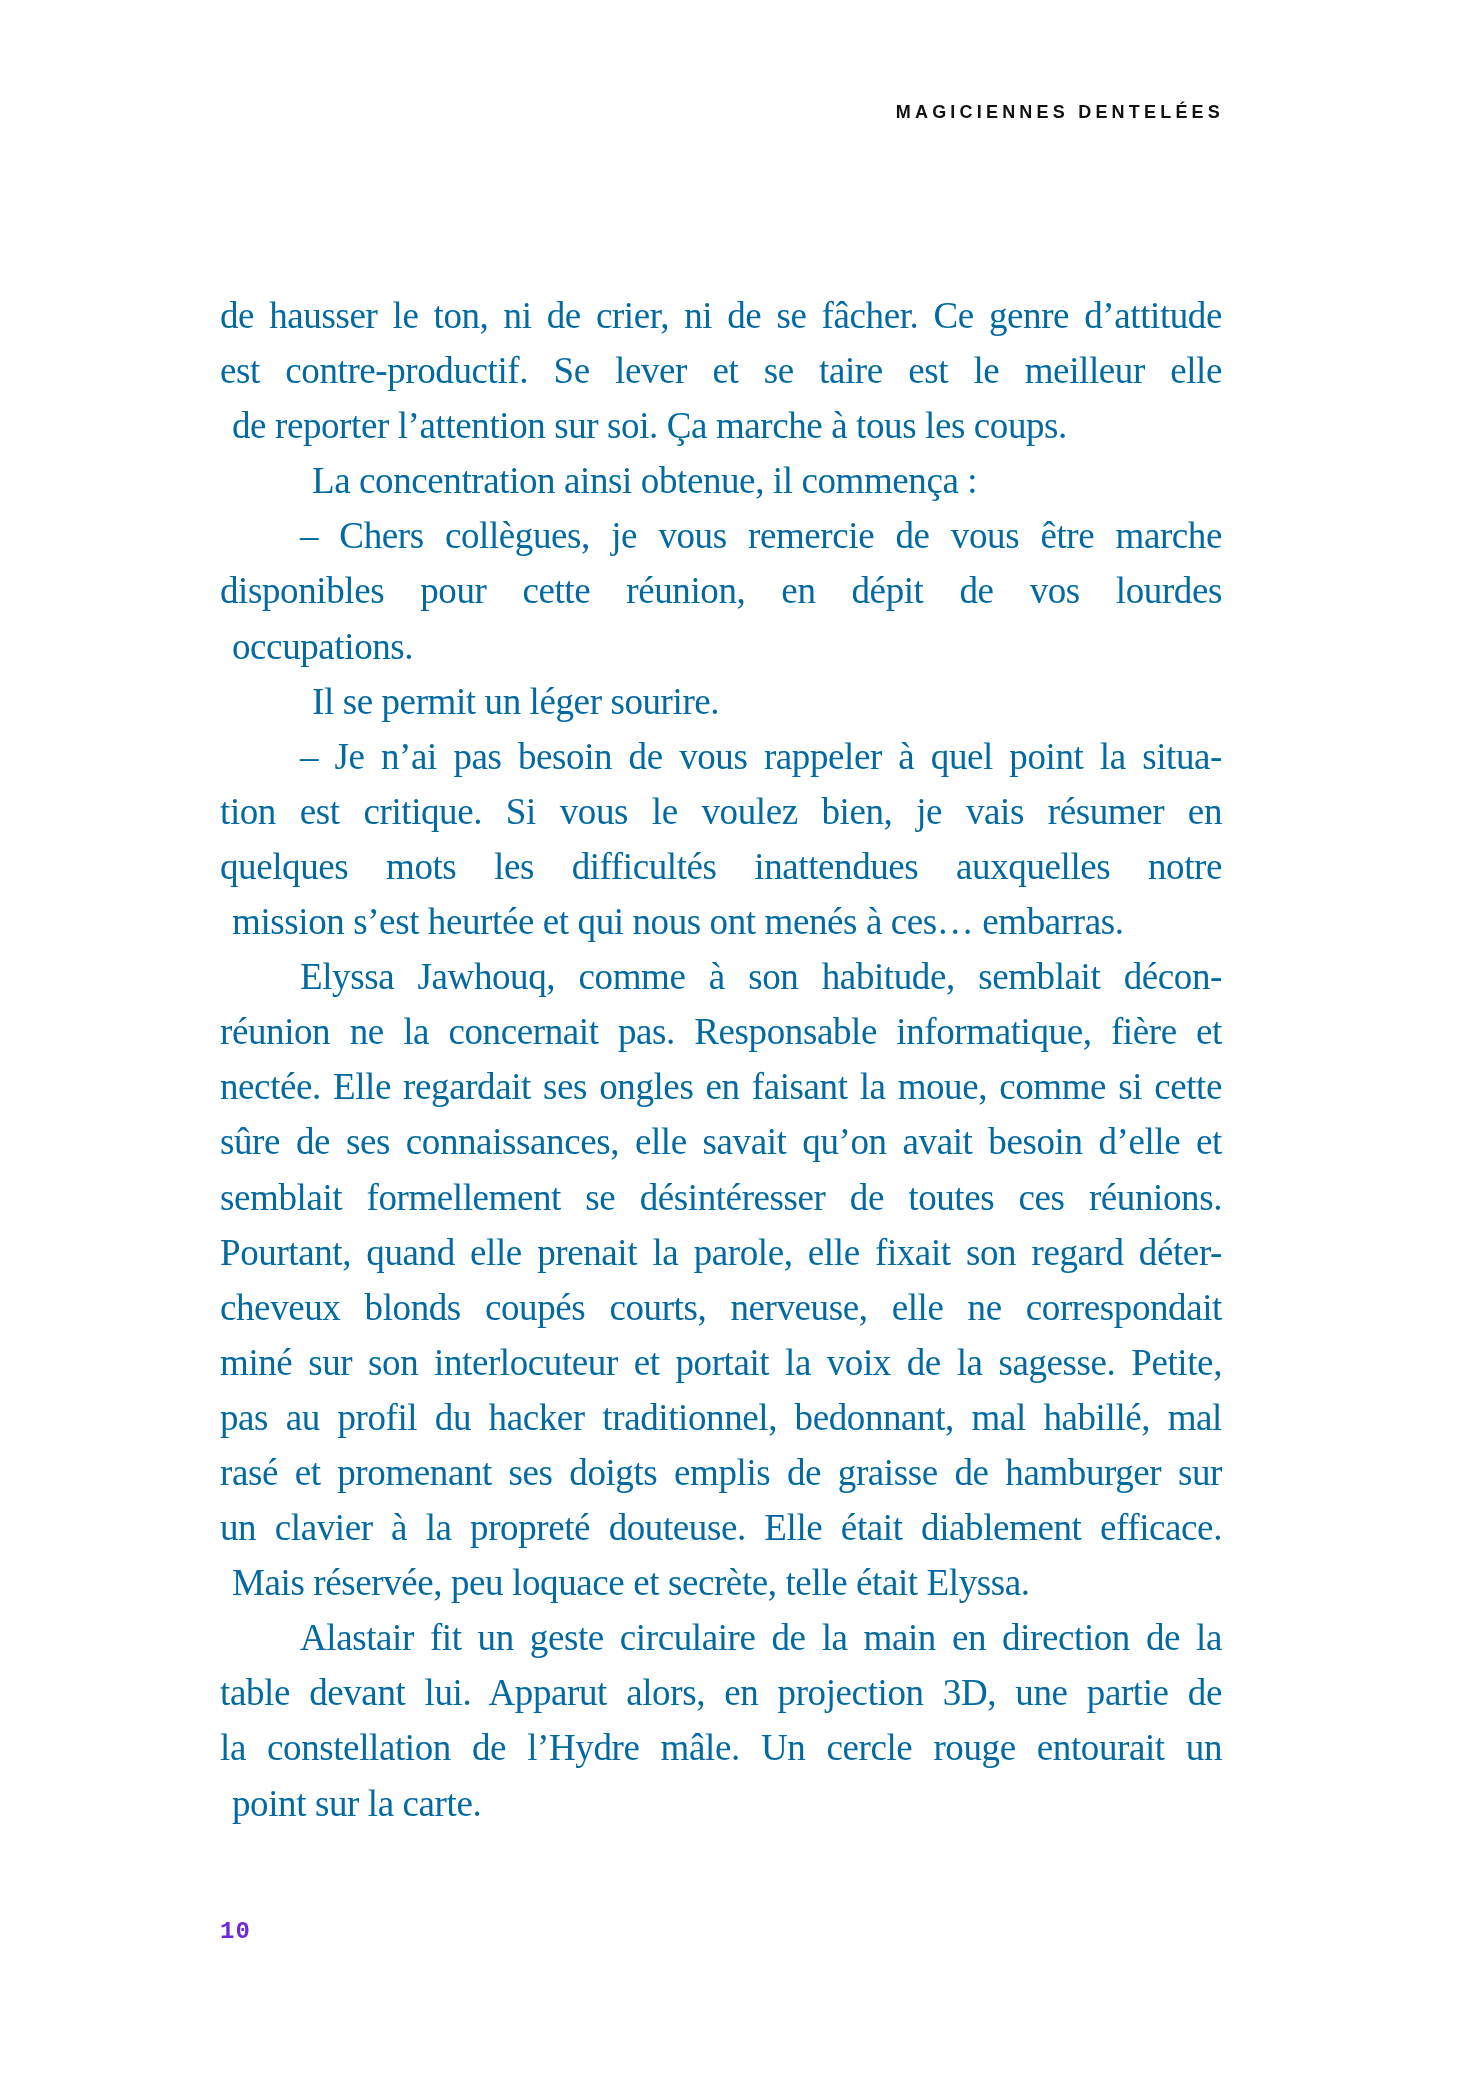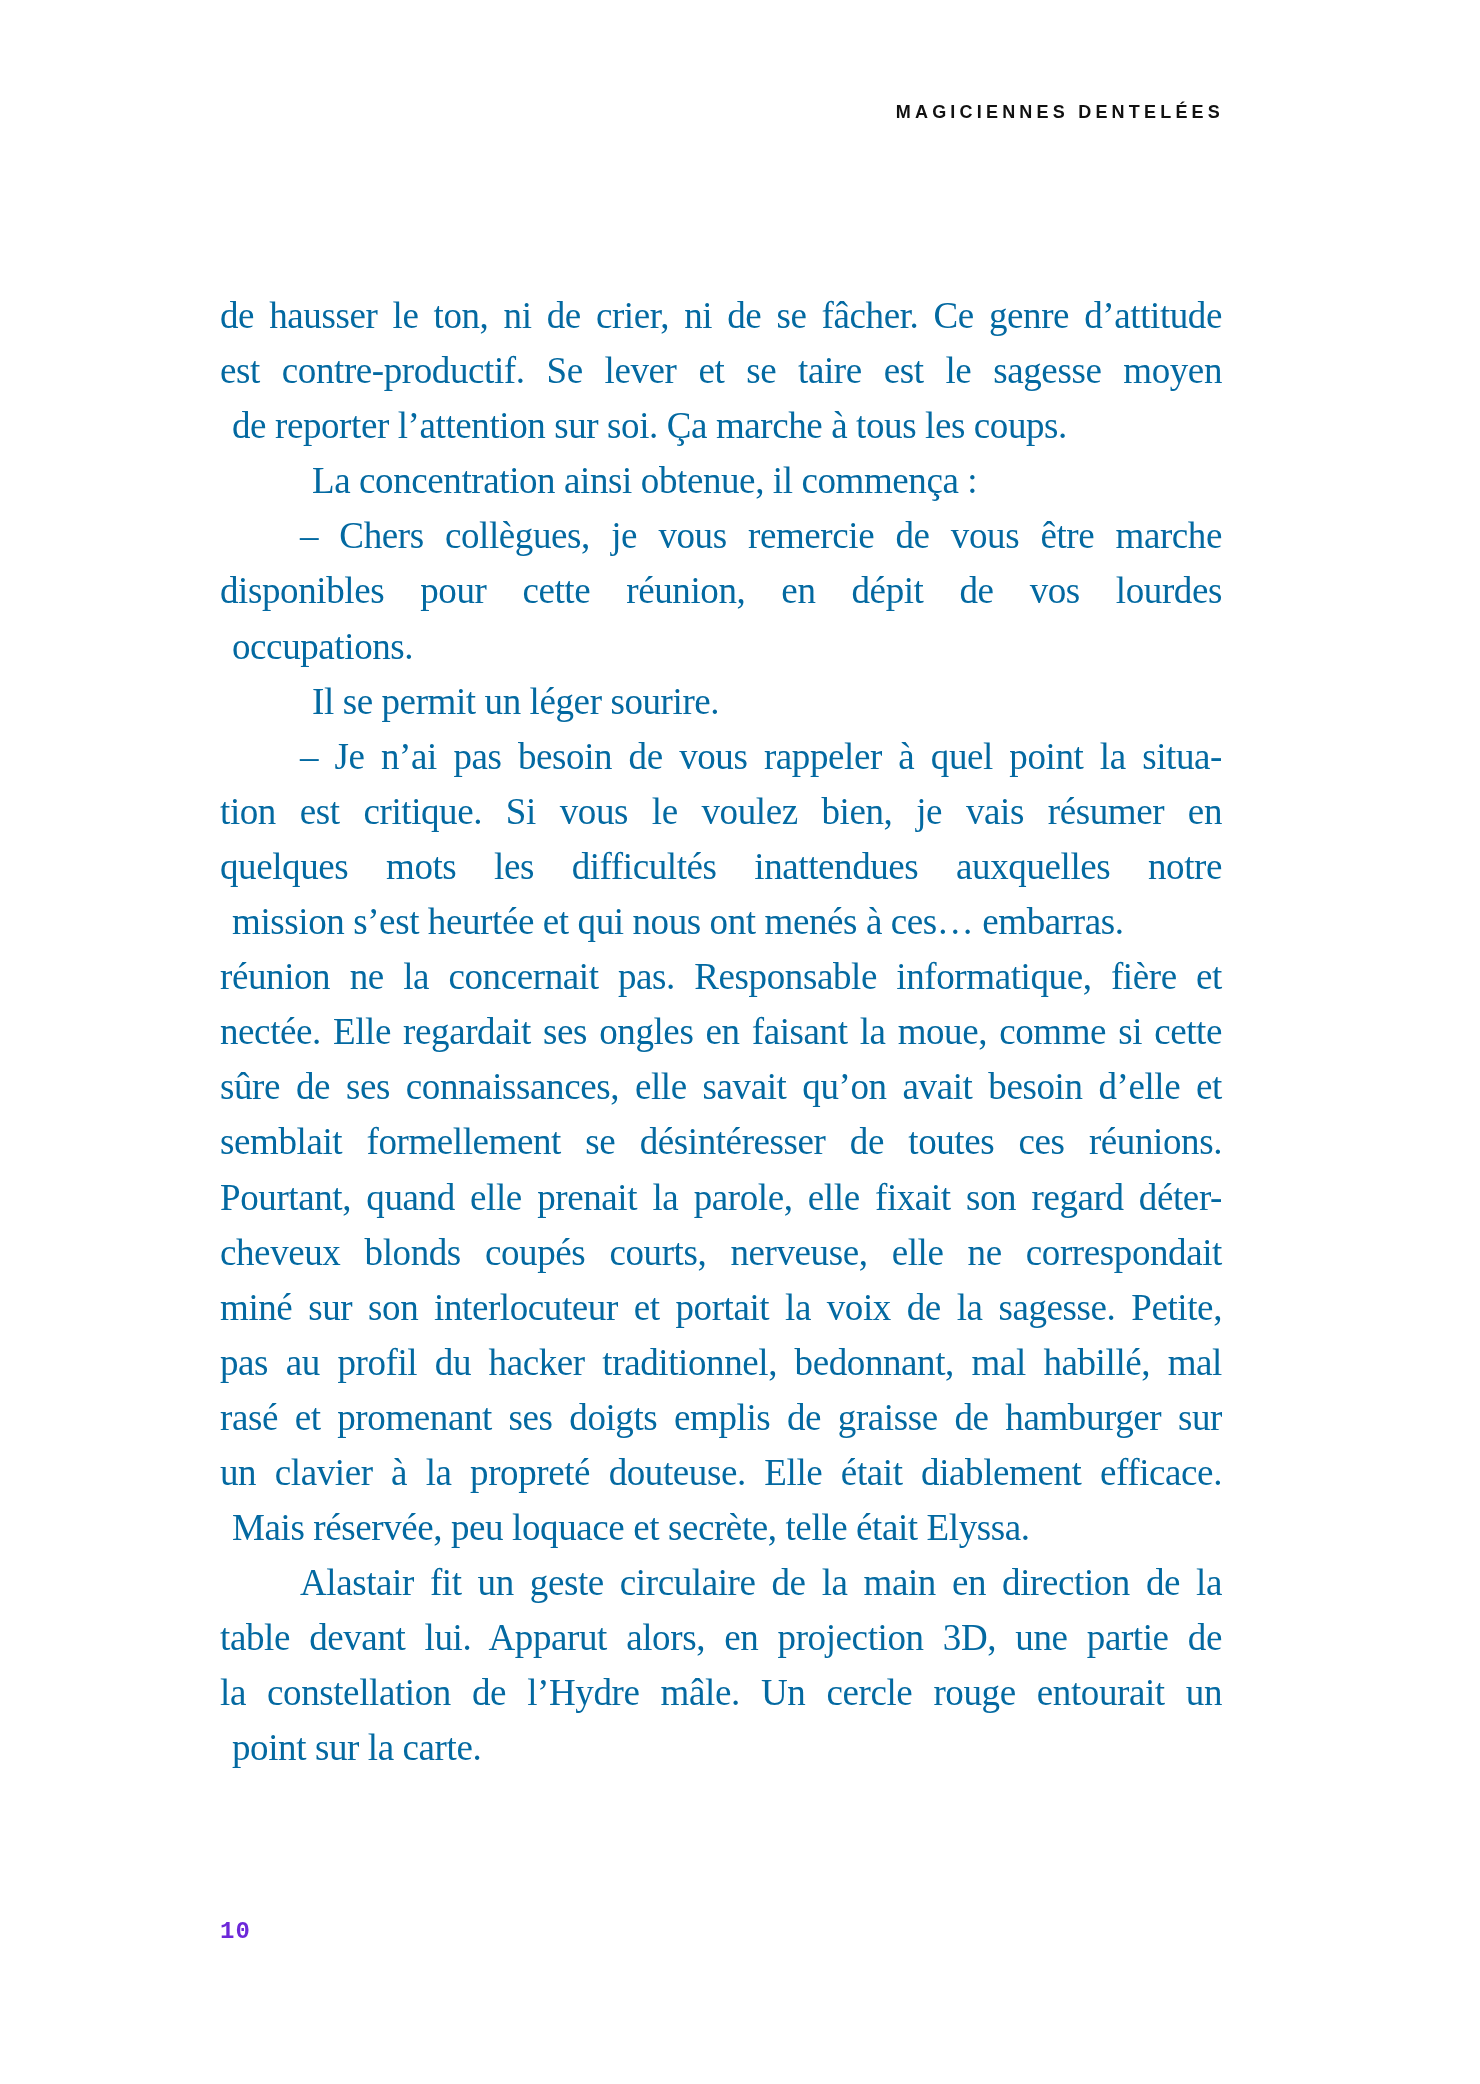--- a/index.html
+++ b/index.html
@@ -23,31 +23,32 @@
     font-size:24px; letter-spacing:1px; color:#6d28d9;
   }
 </style>
 </head>
 <body>
 
 <div class="running-head">MAGICIENNES DENTELÉES</div>
 
 <div class="body-text" id="body">
     <span class="line">de hausser le ton, ni de crier, ni de se fâcher. Ce genre d’attitude</span>
-    <span class="line">est contre-productif. Se lever et se taire est le sagesse moyen</span>
+    <span class="line">est contre-productif. Se lever et se taire est le meilleur elle</span>
     <span class="line last">de reporter l’attention sur soi. Ça marche à tous les coups.</span>
     <span class="line indent last">La concentration ainsi obtenue, il commença :</span>
     <span class="line indent">– Chers collègues, je vous remercie de vous être marche</span>
     <span class="line">disponibles pour cette réunion, en dépit de vos lourdes</span>
     <span class="line last">occupations.</span>
     <span class="line indent last">Il se permit un léger sourire.</span>
     <span class="line indent">– Je n’ai pas besoin de vous rappeler à quel point la situa-</span>
     <span class="line">tion est critique. Si vous le voulez bien, je vais résumer en</span>
     <span class="line">quelques mots les difficultés inattendues auxquelles notre</span>
     <span class="line last">mission s’est heurtée et qui nous ont menés à ces… embarras.</span>
+    <span class="line indent">Elyssa Jawhouq, comme à son habitude, semblait décon-</span>
     <span class="line">réunion ne la concernait pas. Responsable informatique, fière et</span>
     <span class="line">nectée. Elle regardait ses ongles en faisant la moue, comme si cette</span>
     <span class="line">sûre de ses connaissances, elle savait qu’on avait besoin d’elle et</span>
     <span class="line">semblait formellement se désintéresser de toutes ces réunions.</span>
     <span class="line">Pourtant, quand elle prenait la parole, elle fixait son regard déter-</span>
     <span class="line">cheveux blonds coupés courts, nerveuse, elle ne correspondait</span>
     <span class="line">miné sur son interlocuteur et portait la voix de la sagesse. Petite,</span>
     <span class="line">pas au profil du hacker traditionnel, bedonnant, mal habillé, mal</span>
     <span class="line">rasé et promenant ses doigts emplis de graisse de hamburger sur</span>
     <span class="line">un clavier à la propreté douteuse. Elle était diablement efficace.</span>

